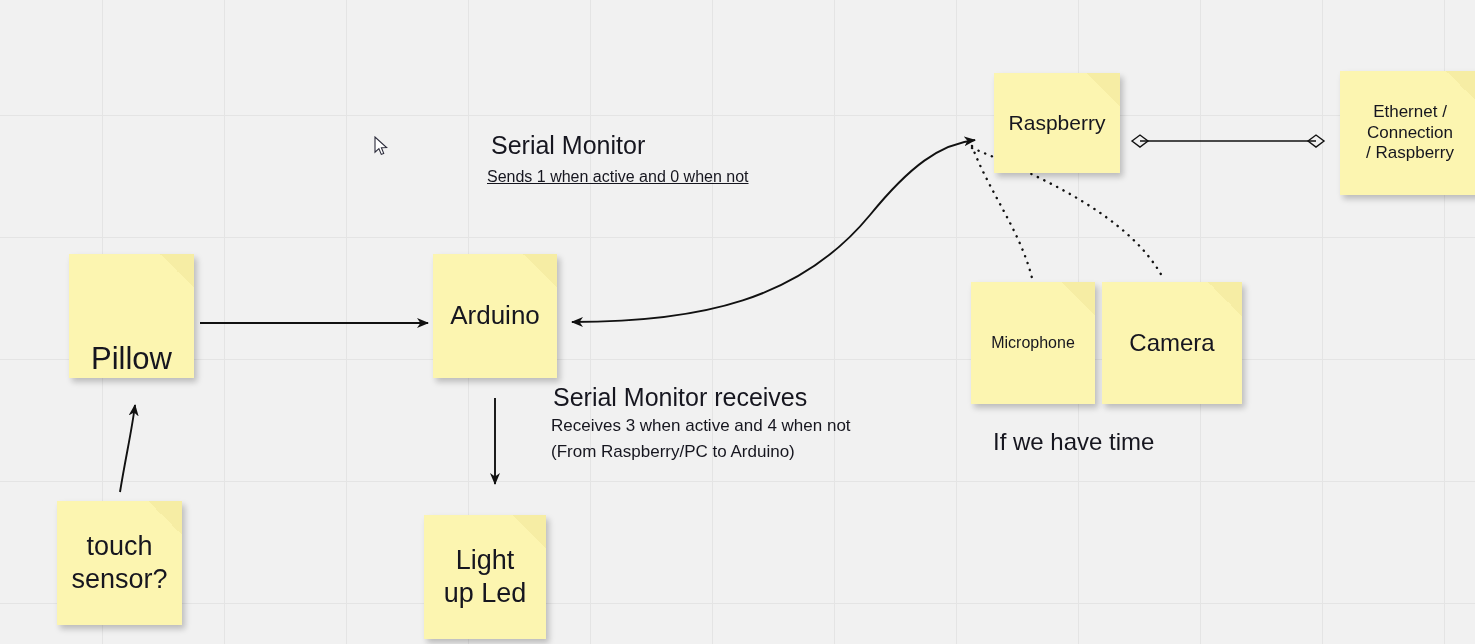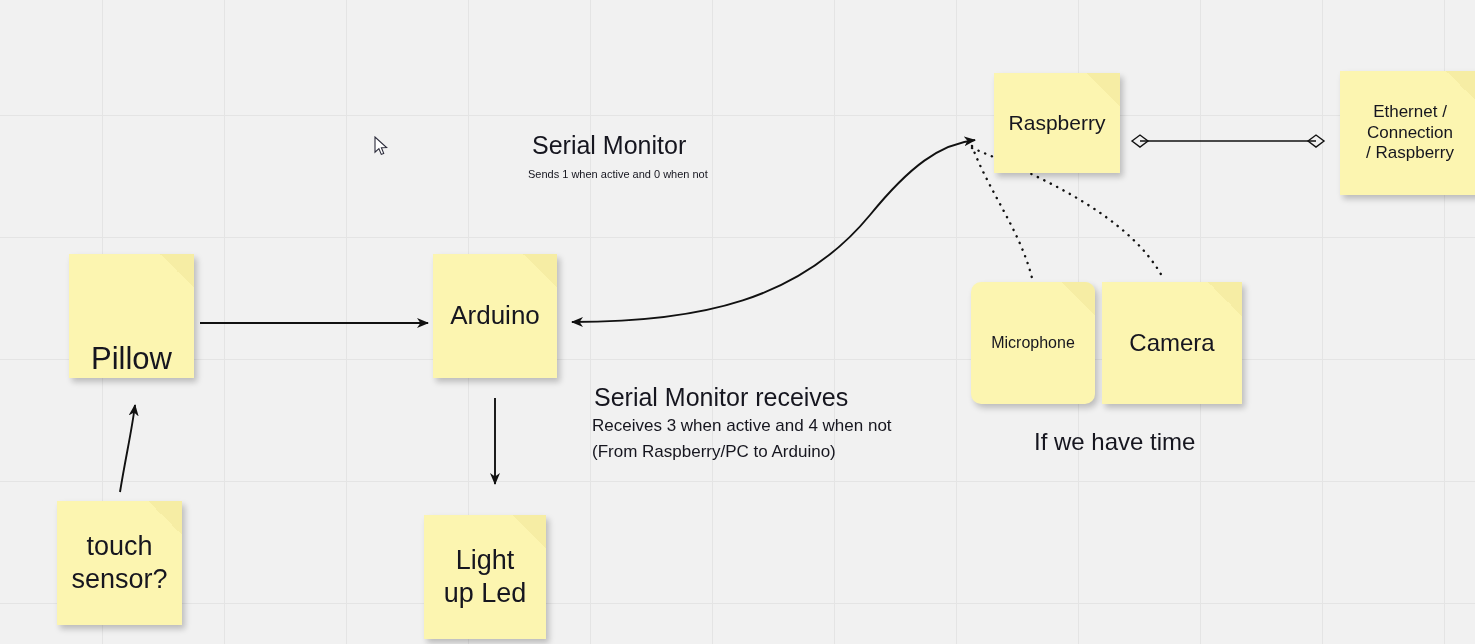--- a/index.html
+++ b/index.html
@@ -54,31 +54,30 @@
   }
   .note span { display: block; padding: 0 6px; }
 
   
   #note-pillow   { left: 69px;  top: 254px; width: 125px; height: 124px; font-size: 31px; align-items: flex-end; }
   #note-touch    { left: 57px;  top: 501px; width: 125px; height: 124px; font-size: 27px; }
   #note-arduino  { left: 433px; top: 254px; width: 124px; height: 124px; font-size: 26px; text-align: center; }
   #note-led      { left: 424px; top: 491px; width: 122px; height: 124px; font-size: 27px; margin-top: 24px; }
   #note-rasp     { left: 994px; top: 73px;  width: 126px; height: 100px; font-size: 21px; }
   #note-eth      { left: 1340px;top: 71px;  width: 140px; height: 124px; font-size: 17px; }
-  #note-mic      { left: 971px; top: 282px; width: 124px; height: 122px; font-size: 16px; border-radius: 10px; }
+  #note-mic      { left: 971px; top: 282px; width: 124px; height: 122px; font-size: 16px; }
   #note-cam      { left: 1102px;top: 282px; width: 140px; height: 122px; font-size: 24px; }
 
   .label {
     position: absolute;
     color: #16161f;
     white-space: pre;
-    margin-left: 41px;
   }
   #lbl-serial-mon-title   { left: 491px; top: 131px; font-size: 25px; }
-  #lbl-serial-mon-sub     { left: 487px; top: 168px; font-size: 11px; }
+  #lbl-serial-mon-sub     { left: 487px; top: 168px; font-size: 16px; text-decoration: underline; }
   #lbl-serial-recv-title  { left: 553px; top: 383px; font-size: 25px; }
   #lbl-serial-recv-l1     { left: 551px; top: 416px; font-size: 17px; }
   #lbl-serial-recv-l2     { left: 551px; top: 442px; font-size: 17px; }
   #lbl-if-we-have-time    { left: 993px; top: 428px; font-size: 24px; }
 
   #cursor {
     position: absolute;
     left: 374px;
     top: 136px;
     width: 16px;

